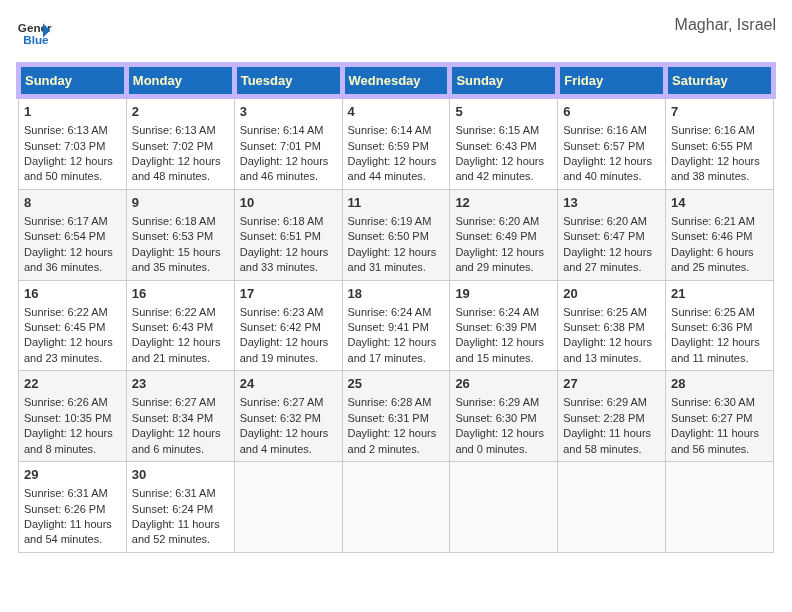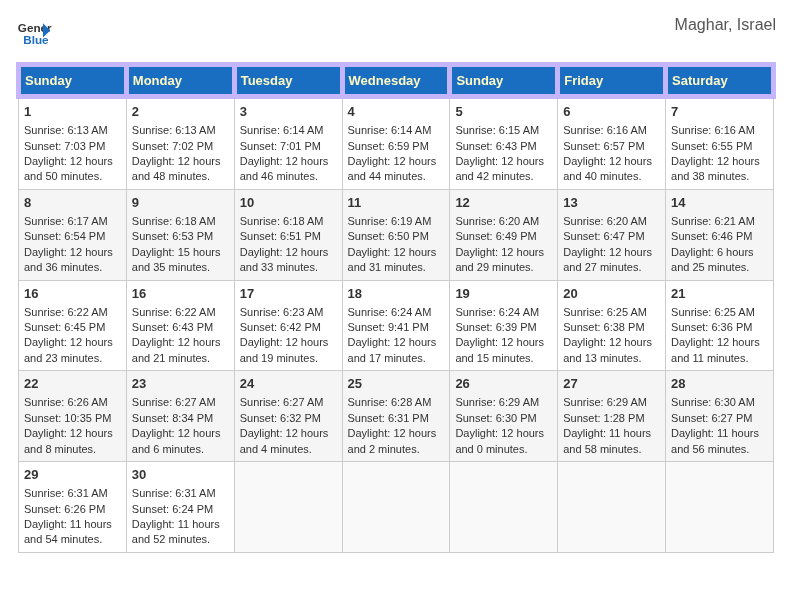--- a/index.html
+++ b/index.html
@@ -131,21 +131,21 @@
         <td><span class="day-num">19</span><span>Sunrise: 6:24 AM</span><br><span>Sunset: 6:39 PM</span><br><span>Daylight: 12 hours and 15 minutes.</span></td>
         <td><span class="day-num">20</span><span>Sunrise: 6:25 AM</span><br><span>Sunset: 6:38 PM</span><br><span>Daylight: 12 hours and 13 minutes.</span></td>
         <td><span class="day-num">21</span><span>Sunrise: 6:25 AM</span><br><span>Sunset: 6:36 PM</span><br><span>Daylight: 12 hours and 11 minutes.</span></td>
       </tr>
       <tr>
         <td><span class="day-num">22</span><span>Sunrise: 6:26 AM</span><br><span>Sunset: 10:35 PM</span><br><span>Daylight: 12 hours and 8 minutes.</span></td>
         <td><span class="day-num">23</span><span>Sunrise: 6:27 AM</span><br><span>Sunset: 8:34 PM</span><br><span>Daylight: 12 hours and 6 minutes.</span></td>
         <td><span class="day-num">24</span><span>Sunrise: 6:27 AM</span><br><span>Sunset: 6:32 PM</span><br><span>Daylight: 12 hours and 4 minutes.</span></td>
         <td><span class="day-num">25</span><span>Sunrise: 6:28 AM</span><br><span>Sunset: 6:31 PM</span><br><span>Daylight: 12 hours and 2 minutes.</span></td>
         <td><span class="day-num">26</span><span>Sunrise: 6:29 AM</span><br><span>Sunset: 6:30 PM</span><br><span>Daylight: 12 hours and 0 minutes.</span></td>
-        <td><span class="day-num">27</span><span>Sunrise: 6:29 AM</span><br><span>Sunset: 1:28 PM</span><br><span>Daylight: 11 hours and 58 minutes.</span></td>
+        <td><span class="day-num">27</span><span>Sunrise: 6:29 AM</span><br><span>Sunset: 2:28 PM</span><br><span>Daylight: 11 hours and 58 minutes.</span></td>
         <td><span class="day-num">28</span><span>Sunrise: 6:30 AM</span><br><span>Sunset: 6:27 PM</span><br><span>Daylight: 11 hours and 56 minutes.</span></td>
       </tr>
       <tr>
         <td><span class="day-num">29</span><span>Sunrise: 6:31 AM</span><br><span>Sunset: 6:26 PM</span><br><span>Daylight: 11 hours and 54 minutes.</span></td>
         <td><span class="day-num">30</span><span>Sunrise: 6:31 AM</span><br><span>Sunset: 6:24 PM</span><br><span>Daylight: 11 hours and 52 minutes.</span></td>
         <td class="empty-cell"></td>
         <td class="empty-cell"></td>
         <td class="empty-cell"></td>
         <td class="empty-cell"></td>
         <td class="empty-cell"></td>

